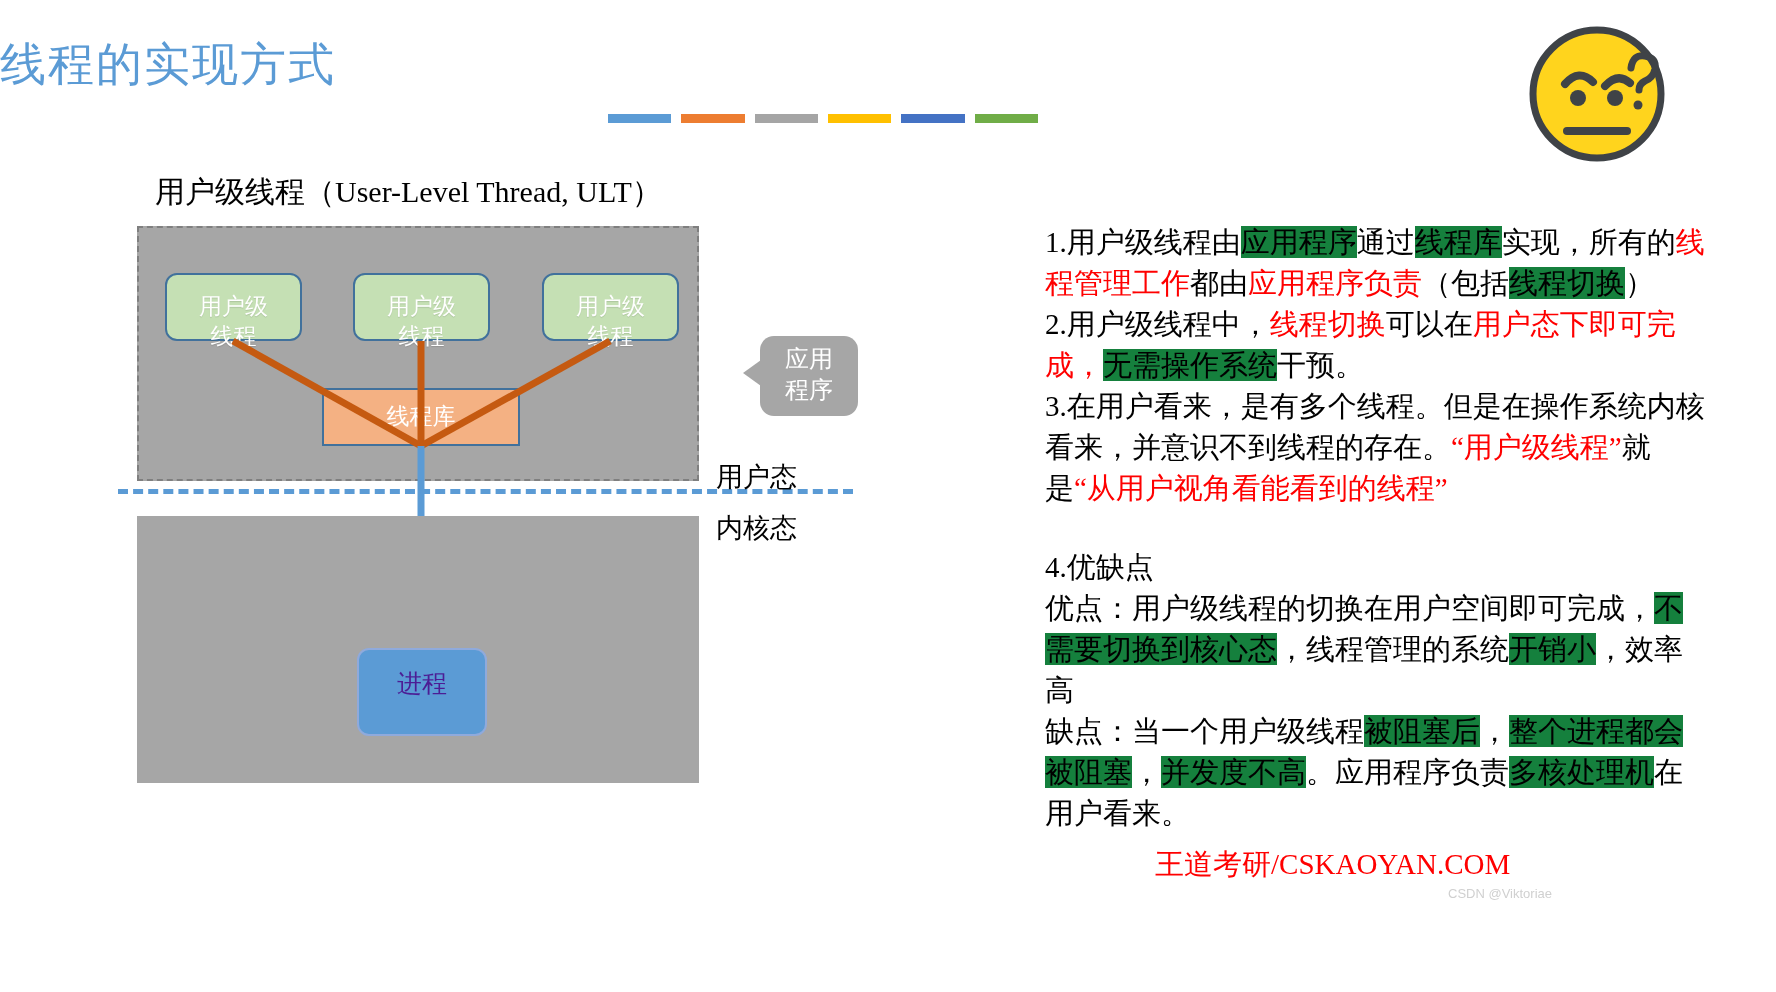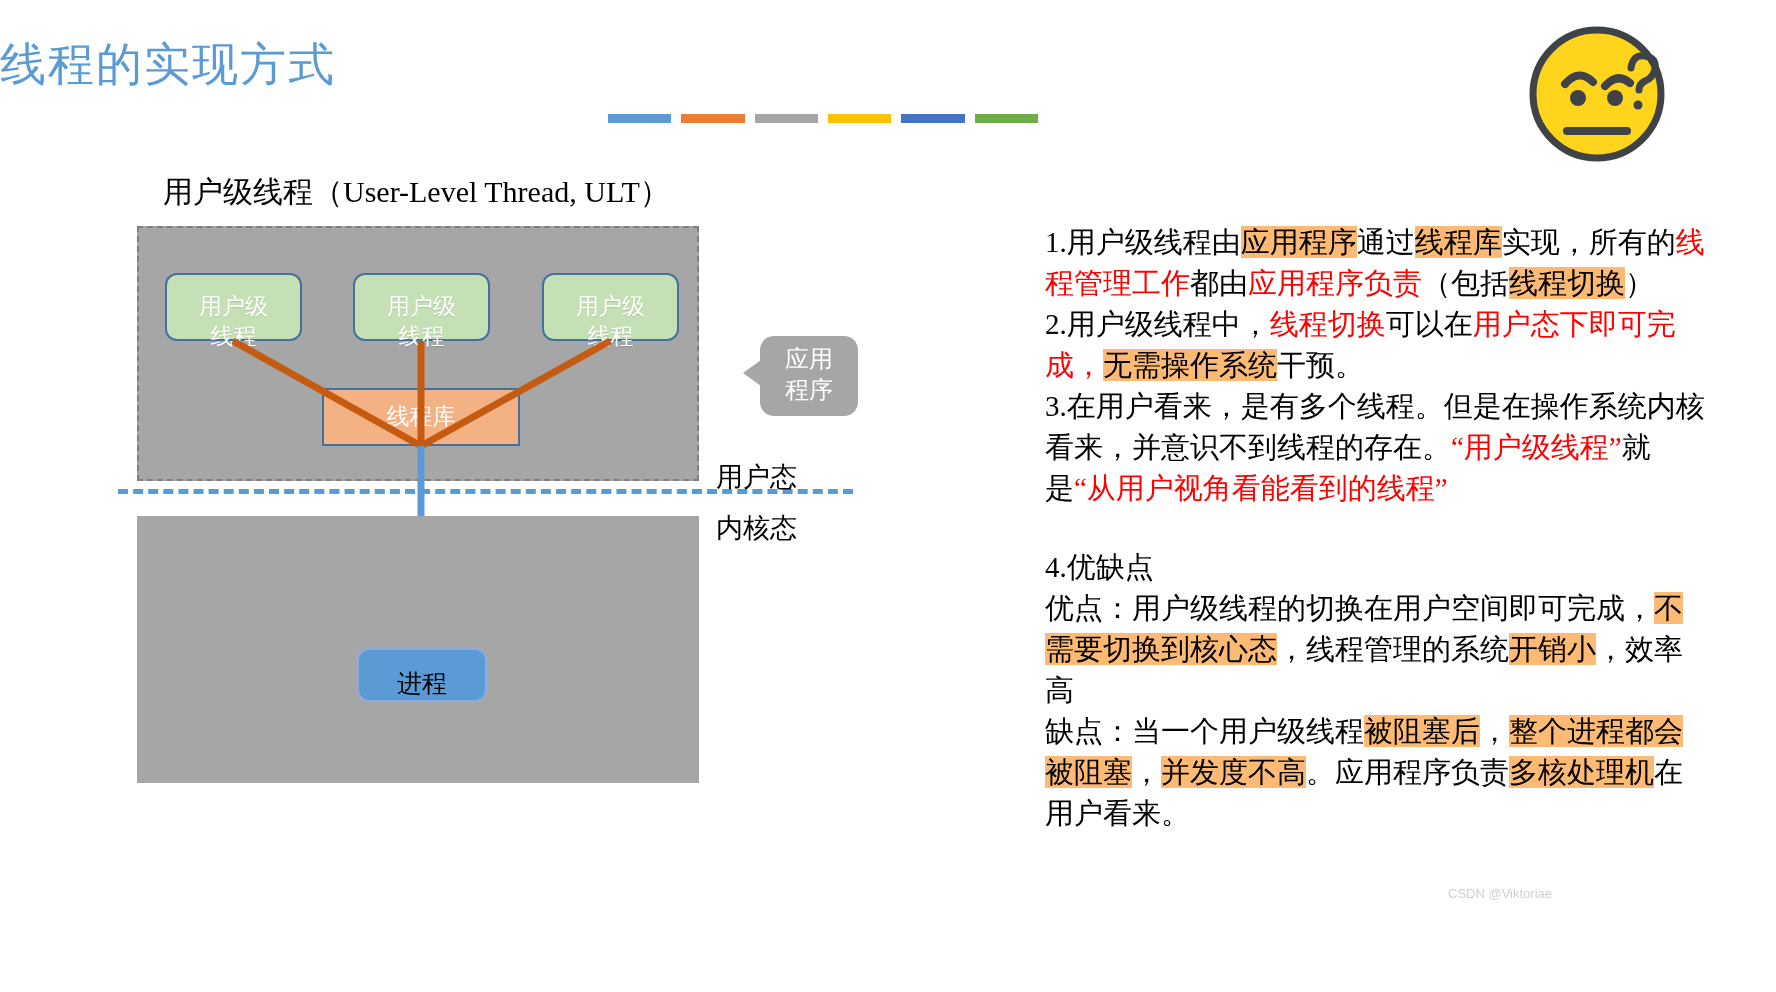--- a/index.html
+++ b/index.html
@@ -31,21 +31,20 @@
   #emoji {
     position: absolute; left: 1525px; top: 16px;
     width: 150px; height: 150px;
   }
 
   
   #diagram-label {
     position: absolute; left: 155px; top: 172px;
     font-size: 30px; color: #000;
     white-space: nowrap;
-    margin-left: 8px;
   }
 
   
   #user-space {
     position: absolute; left: 137px; top: 226px;
     width: 562px; height: 255px;
     background: #A6A6A6;
     border: 2px dashed #7F7F7F;
   }
   .ult-box {
@@ -83,25 +82,25 @@
   }
 
   
   #kernel-space {
     position: absolute; left: 137px; top: 516px;
     width: 562px; height: 267px;
     background: #A6A6A6;
   }
   #process-box {
     position: absolute; left: 357px; top: 648px;
-    width: 130px; height: 54px;
+    width: 130px; height: 88px;
     background: #5B9BD5;
     border: 2px solid #8FAADC;
     border-radius: 12px;
-    color: #000000; font-size: 25px;
+    color: #4c1d95; font-size: 25px;
     text-align: center; line-height: 68px;
   }
 
   
   .mode-label {
     position: absolute; font-size: 27px; color: #000; white-space: nowrap;
   }
   #label-user-mode { left: 716px; top: 459px; }
   #label-kernel-mode { left: 716px; top: 510px; }
 
@@ -129,21 +128,21 @@
 
   
   #right-text {
     position: absolute; left: 1045px; top: 222px;
     width: 660px;
     font-size: 29px; line-height: 41px;
     color: #000;
     font-family: "Liberation Serif", "DejaVu Serif", serif;
   }
   #right-text p { margin: 0; }
-  .hl { background: #fdba74; }
+  .hl { background: #15803d; }
   .rd { color: #FF0000; }
   .num { font-family: "Liberation Serif", "DejaVu Serif", serif; }
   .gap { height: 38px; }
 
   
   #footer {
     position: absolute; left: 1155px; top: 845px;
     font-size: 29px; color: #FF0000;
     white-space: nowrap;
     font-family: "Liberation Serif", "DejaVu Serif", serif;
@@ -231,15 +230,16 @@
 
     <div class="gap"></div>
 
     <p><span class="num">4.</span><span>优缺点</span></p>
 
     <p><span>优点：</span><span>用户级线程的切换在用户空间即可完成，</span><span class="hl">不需要切换到核心态</span><span>，线程管理的系统</span><span class="hl">开销小</span><span>，效率高</span></p>
 
     <p><span>缺点：</span><span>当一个用户级线程</span><span class="hl">被阻塞后</span><span>，</span><span class="hl">整个进程都会被阻塞</span><span>，</span><span class="hl">并发度不高</span><span>。应用程序负责</span><span class="hl">多核处理机</span><span>在用户看来。</span></p>
   </div>
 
+  <div id="footer">王道考研/CSKAOYAN.COM</div>
   <div id="watermark">CSDN @Viktoriae</div>
 
 </div>
 
 </body></html>

